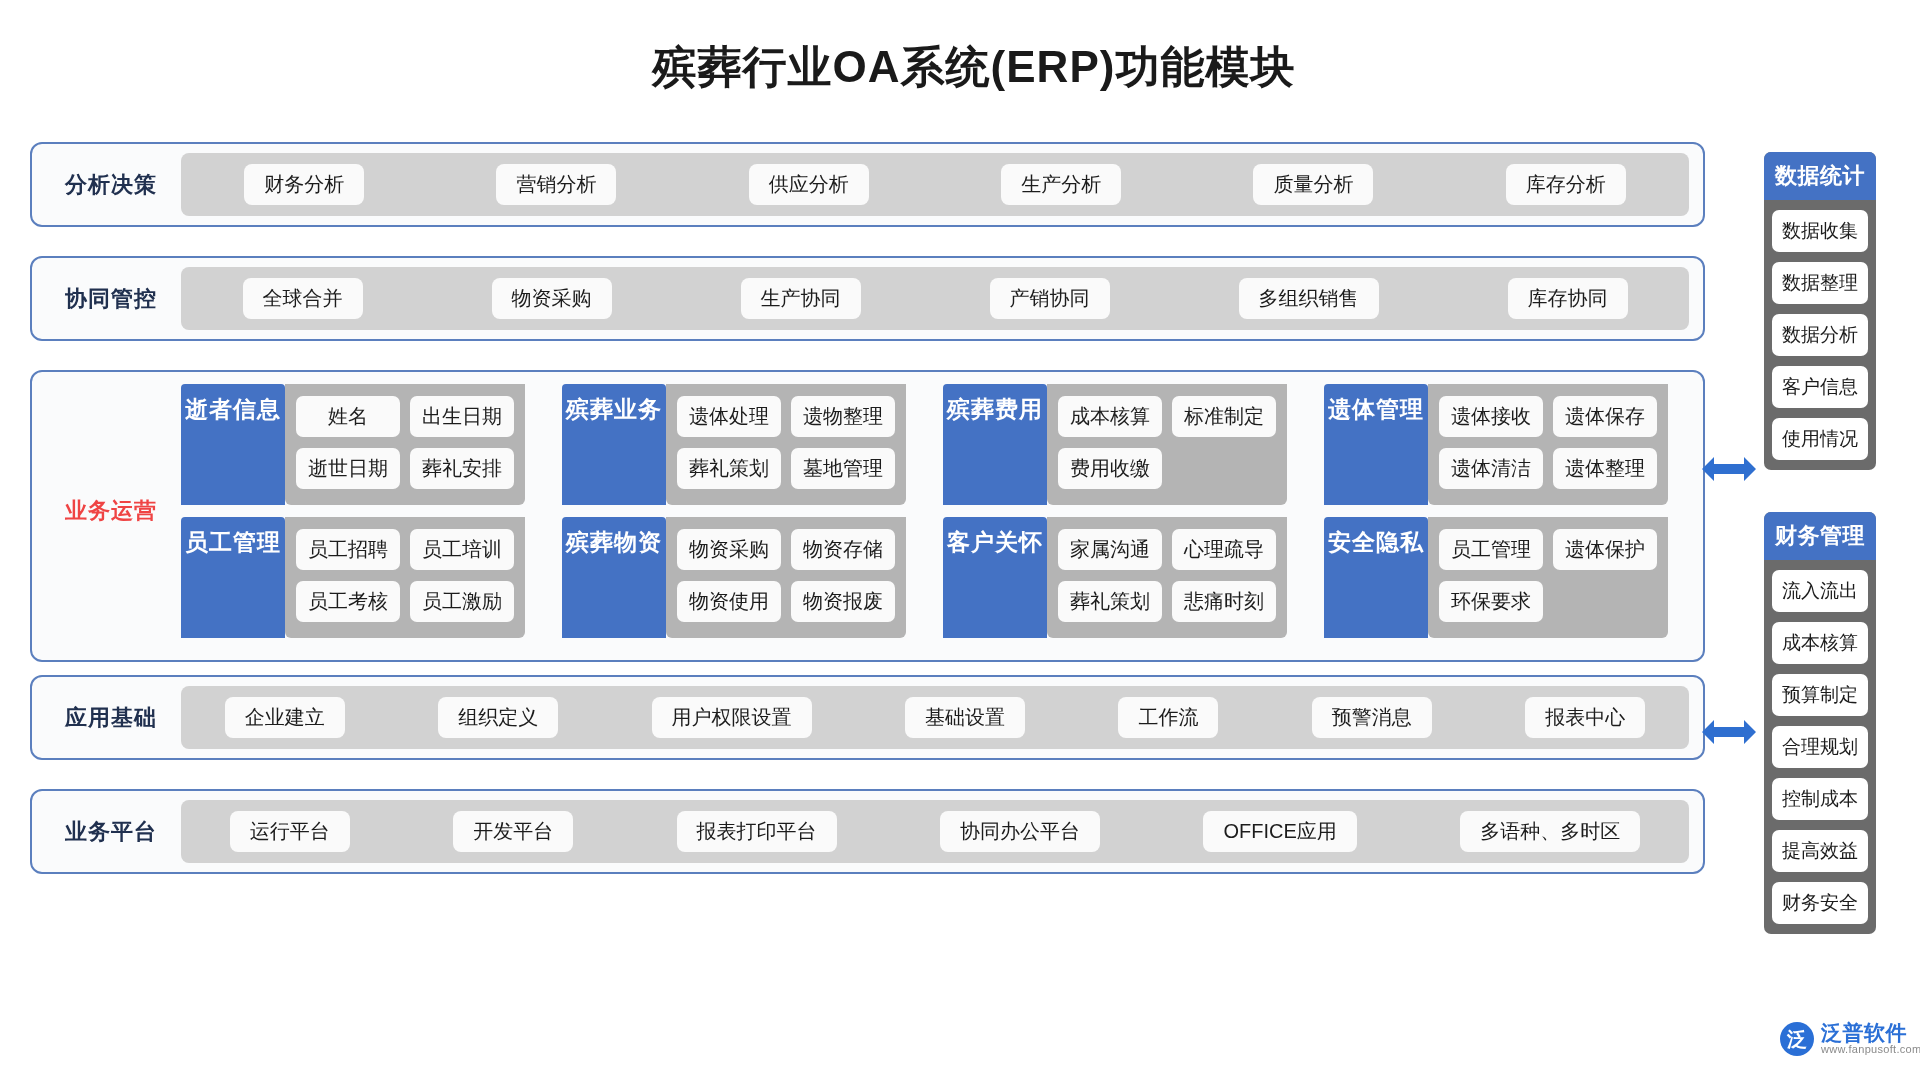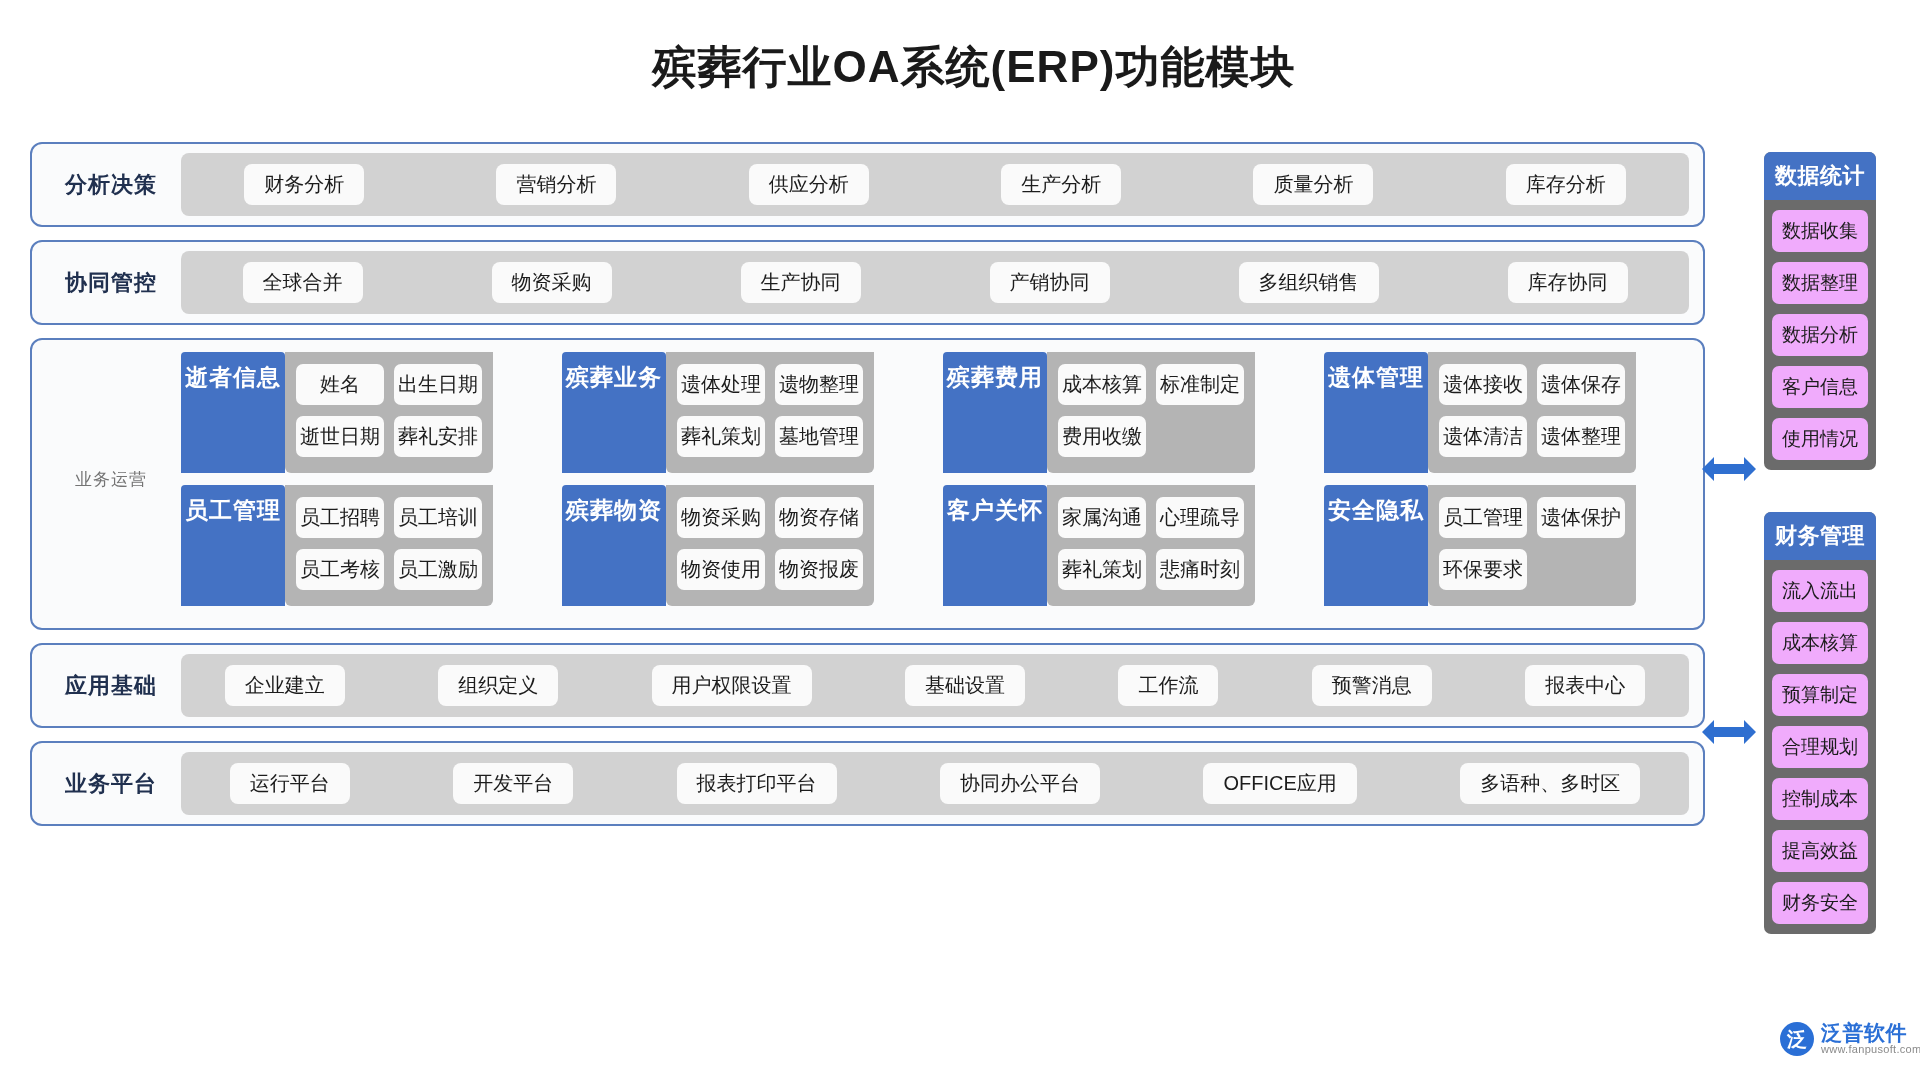--- a/index.html
+++ b/index.html
@@ -36,21 +36,21 @@
   }
 
   
   .band {
     border: 2px solid #5b7fbe;
     border-radius: 12px;
     background: #fafbfc;
     padding: 9px 14px 9px 9px;
     display: flex;
     align-items: center;
-    margin-bottom: 13px;
+    margin-bottom: 29px;
   }
   .band-label {
     flex: 0 0 140px;
     text-align: center;
     font-size: 22px;
     font-weight: 700;
     color: #20304f;
     letter-spacing: 1px;
   }
   .band-inner {
@@ -82,23 +82,23 @@
     display: flex;
     align-items: stretch;
     padding: 12px 12px 22px 9px;
     margin-bottom: 13px;
   }
   .ops-label {
     flex: 0 0 140px;
     display: flex;
     align-items: center;
     justify-content: center;
-    font-size: 17px;
-    font-weight: 400;
-    color: #737373;
+    font-size: 22px;
+    font-weight: 700;
+    color: #ef4444;
     letter-spacing: 1px;
   }
   .ops-grid {
     flex: 1 1 auto;
     display: grid;
     grid-template-columns: repeat(4, 1fr);
     grid-auto-rows: auto;
     gap: 12px 14px;
   }
   .card {
@@ -119,21 +119,21 @@
   .card-body {
     background: #b4b4b4;
     border-radius: 0 0 6px 6px;
     padding: 12px 11px 16px 11px;
     display: grid;
     grid-template-columns: 1fr 1fr;
     gap: 11px 10px;
   }
   .card-body .chip {
     background: #fafafa;
-    padding: 9px 4px;
+    padding: 9px 12px;
     font-size: 20px;
     border-radius: 7px;
   }
   .card-body .chip.solo  { grid-column: 1 / 2; }
 
   
   .side {
     position: absolute;
     width: 112px;
     background: #6b6b6b;
@@ -150,21 +150,21 @@
     font-size: 22px;
     font-weight: 700;
     text-align: center;
     padding: 9px 0;
     border-radius: 7px 7px 0 0;
     letter-spacing: 0.5px;
   }
   .side-item {
     width: 96px;
     margin-top: 10px;
-    background: #f0abfc;
+    background: #ffffff;
     border-radius: 7px;
     text-align: center;
     font-size: 19px;
     color: #1c1c1c;
     padding: 8px 2px;
     white-space: nowrap;
   }
   #side-stats { left: 1764px; top: 152px; }
   #side-finance { left: 1764px; top: 512px; }
 

